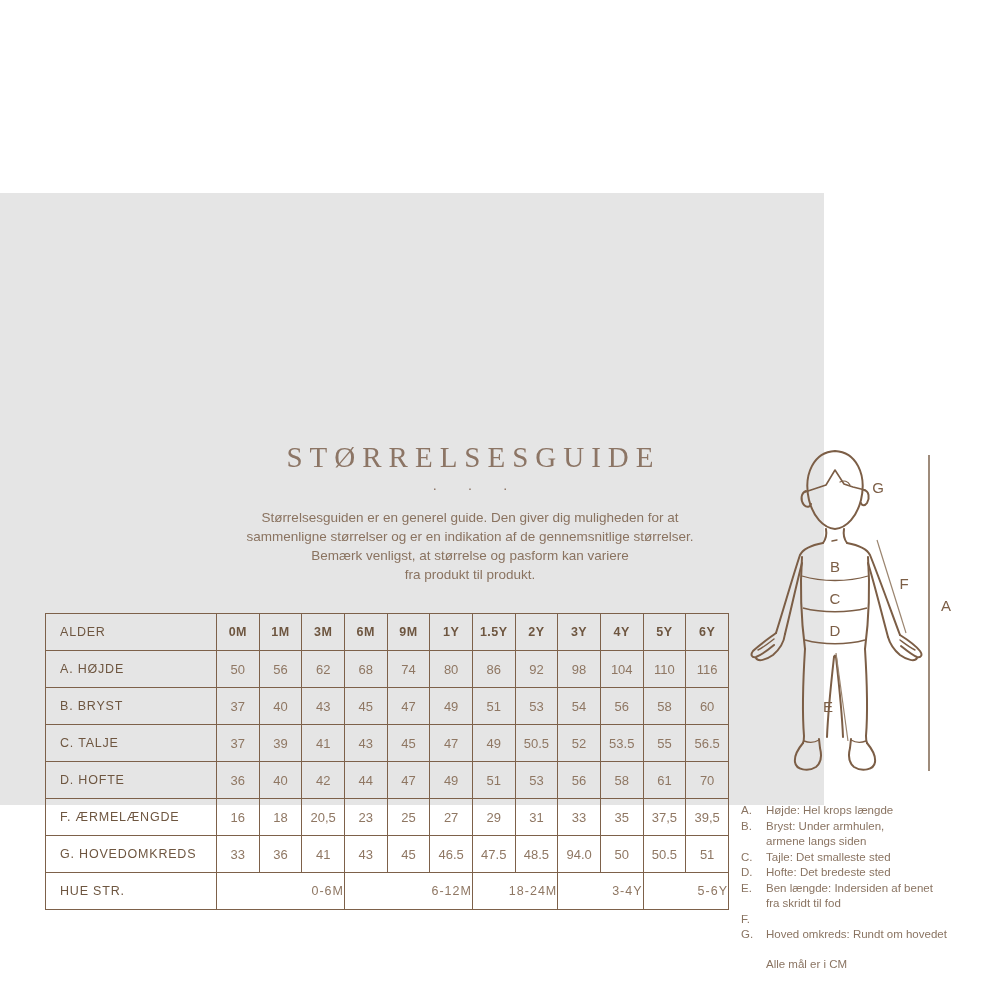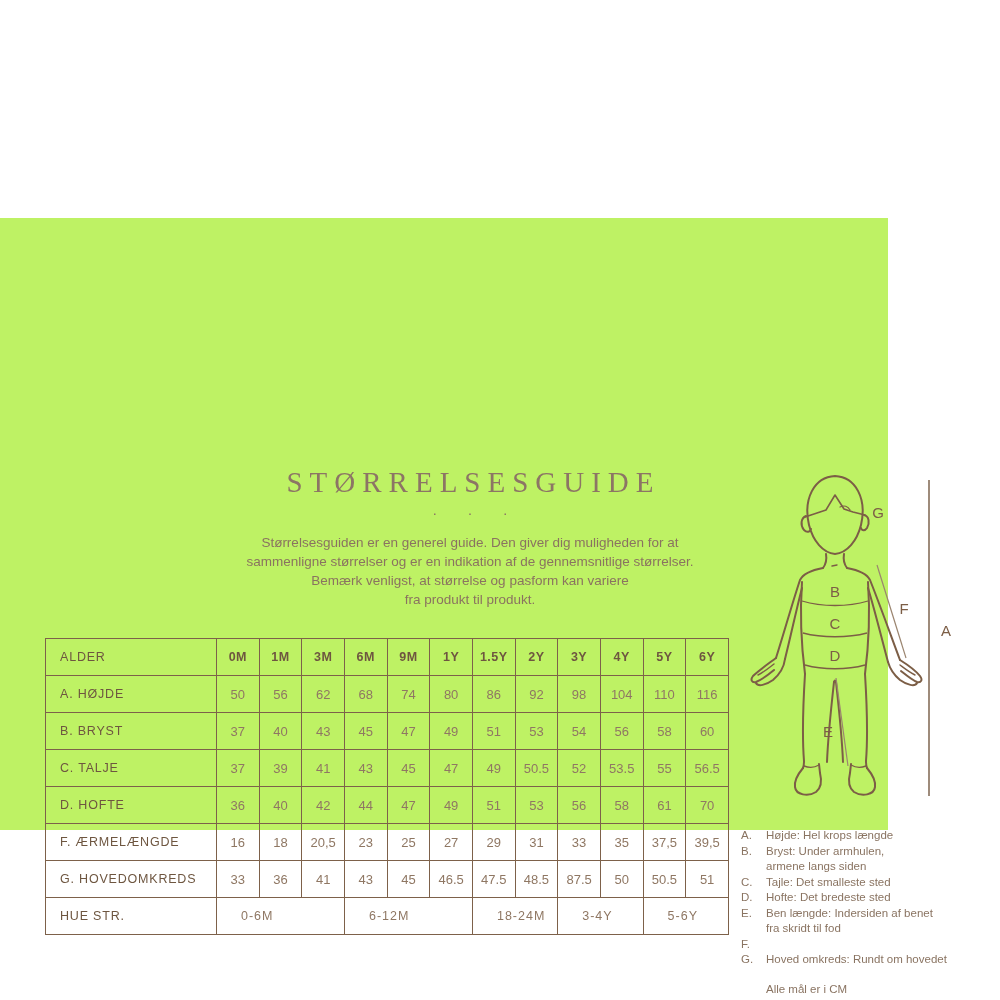--- a/index.html
+++ b/index.html
@@ -7,23 +7,22 @@
   .canvas {
     position: relative;
     width: 1000px; height: 1000px;
     background: #ffffff;
     font-family: "Liberation Sans", sans-serif;
     overflow: hidden;
   }
   .band {
     position: absolute;
     left: 0; top: 193px;
-    width: 888px; height: 612px;
-    background: #bef264;
-    margin-top: 25px;
+    width: 824px; height: 612px;
+    background: #e5e5e5;
   }
   
   .header {
     position: absolute;
     left: 140px; top: 248px;
     width: 660px;
     text-align: center;
     color: #8a7360;
   }
   .title {
@@ -76,21 +75,21 @@
     font-weight: bold;
     letter-spacing: 0.5px;
     color: #6e5640;
   }
   .size-table .val {
     text-align: center;
     font-size: 13px;
     color: #8f7763;
   }
   .size-table .hat {
-    text-align: left;
+    text-align: right;
     font-size: 12.5px;
     letter-spacing: 1px;
     color: #8f7763;
     padding-left: 24px;
   }
   
   .figure { position: absolute; left: 740px; top: 243px; }
   .figure text {
     font-family: "Liberation Sans", sans-serif;
     font-size: 15px;
@@ -237,21 +236,21 @@
             <tr>
               <th class="lbl">G. HOVEDOMKREDS</th>
               <td class="val">33</td>
               <td class="val">36</td>
               <td class="val">41</td>
               <td class="val">43</td>
               <td class="val">45</td>
               <td class="val">46.5</td>
               <td class="val">47.5</td>
               <td class="val">48.5</td>
-              <td class="val">87.5</td>
+              <td class="val">94.0</td>
               <td class="val">50</td>
               <td class="val">50.5</td>
               <td class="val">51</td>
             </tr>
             <tr>
               <th class="lbl">HUE STR.</th>
               <td class="hat" colspan="3">0-6M</td>
               <td class="hat" colspan="3">6-12M</td>
               <td class="hat" colspan="2">18-24M</td>
               <td class="hat" colspan="2">3-4Y</td>

